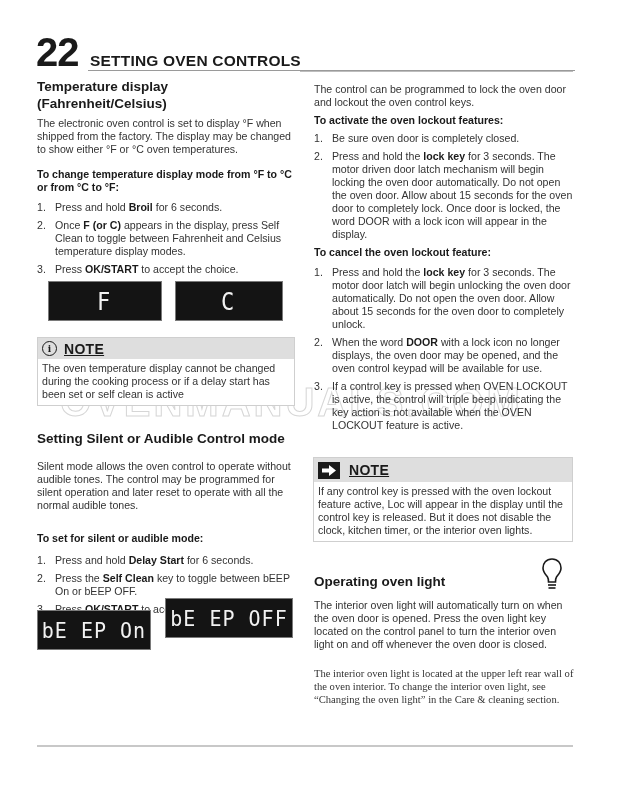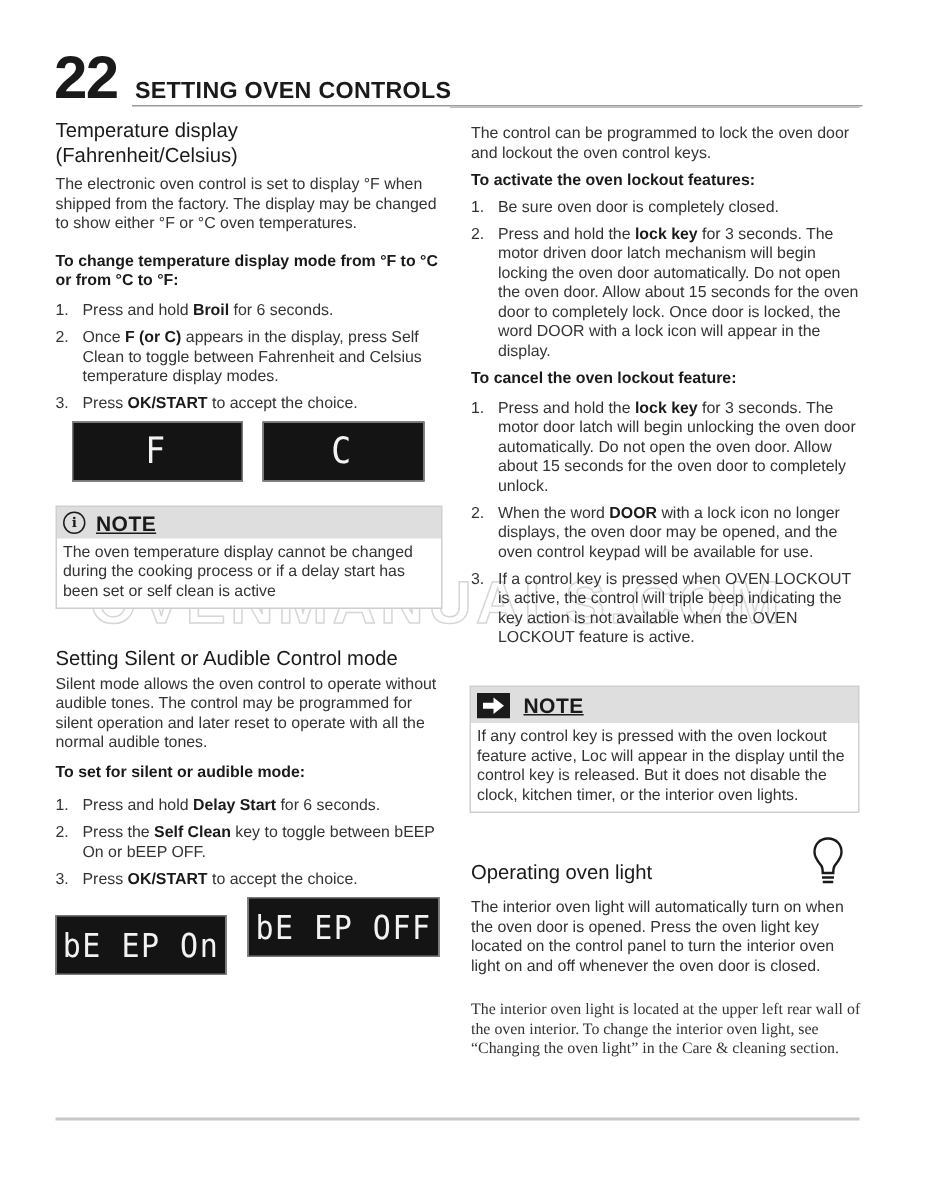--- a/index.html
+++ b/index.html
@@ -4,21 +4,21 @@
 <style>
   html, body { margin: 0; padding: 0; background: #ffffff; }
   body { width: 620px; height: 802px; position: relative; overflow: hidden;
          font-family: "Liberation Sans", "DejaVu Sans", sans-serif; color: #2a2a2a; }
   .abs { position: absolute; }
   .page-num { left: 36px; top: 30px; font-size: 40px; font-weight: bold; color: #1a1a1a; letter-spacing: -1px; line-height: 44px; }
   .chapter-title { left: 90px; top: 52px; font-size: 15.5px; font-weight: bold; color: #1a1a1a; letter-spacing: 0.2px; line-height: 18px; }
   .header-rule { left: 88px; top: 70px; width: 487px; height: 0; border-top: 1px solid #9a9a9a; }
   .col-rule { left: 300px; top: 71px; width: 273px; height: 0; border-top: 1px solid #bdbdbd; }
   .footer-rule { left: 37px; top: 745px; width: 536px; height: 2px; background: #c8c8c8; }
-  h2 { margin: 0; font-size: 13.5px; font-weight: normal; color: #1a1a1a; line-height: 17px; }
+  h2 { margin: 0; font-size: 13.5px; font-weight: bold; color: #1a1a1a; line-height: 17px; }
   p { margin: 0; font-size: 10.6px; line-height: 13px; color: #333; }
   .sub { font-size: 10.6px; line-height: 13px; font-weight: bold; color: #1a1a1a; }
   ol { list-style: none; margin: 0; padding: 0; }
   ol li { position: relative; padding-left: 18px; font-size: 10.6px; line-height: 13px; color: #333; margin-bottom: 5px; }
   ol li .num { position: absolute; left: 0; top: 0; }
   b { color: #1a1a1a; }
   .lcd { background: #141414; border: 1px solid #7a7a7a; display: flex; align-items: center; justify-content: center; }
   .lcd span { font-family: "DejaVu Sans Mono", monospace; color: #f2f2f2; font-size: 22px; letter-spacing: 3px; transform: scaleY(1.1); font-weight: normal; }
   .note-box { border: 1px solid #cfcfcf; background: #fff; }
   .note-head { background: #dedede; height: 21px; display: flex; align-items: center; padding-left: 4px; }
@@ -60,22 +60,22 @@
 <div class="abs note-box" style="left:37px; top:337px; width:256px;">
   <div class="note-head">
     <div class="info-icon">i</div>
     <span class="label">NOTE</span>
   </div>
   <div class="note-body">The oven temperature display cannot be changed during the cooking process or if a delay start has been set or self clean is active</div>
 </div>
 
 <div class="abs" style="left:37px; top:430px; width:256px;">
   <h2>Setting Silent or Audible Control mode</h2>
-  <p style="margin-top:3px;">Silent mode allows the oven control to operate without audible tones. The control may be programmed for silent operation and later reset to operate with all the normal audible tones.</p>
-  <div class="sub" style="margin-top:7px;">To set for silent or audible mode:</div>
+  <p style="margin-top:13px;">Silent mode allows the oven control to operate without audible tones. The control may be programmed for silent operation and later reset to operate with all the normal audible tones.</p>
+  <div class="sub" style="margin-top:20px;">To set for silent or audible mode:</div>
   <ol style="margin-top:9px;">
     <li><span class="num">1.</span><span>Press and hold </span><b>Delay Start</b><span> for 6 seconds.</span></li>
     <li><span class="num">2.</span><span>Press the </span><b>Self Clean</b><span> key to toggle between bEEP On or bEEP OFF.</span></li>
     <li><span class="num">3.</span><span>Press </span><b>OK/START</b><span> to accept the choice.</span></li>
   </ol>
 </div>
 
 <div class="abs lcd" style="left:37px; top:610px; width:112px; height:38px;">
     <span style="font-size:20px; letter-spacing:1px;">bE EP On</span>
   </div>

